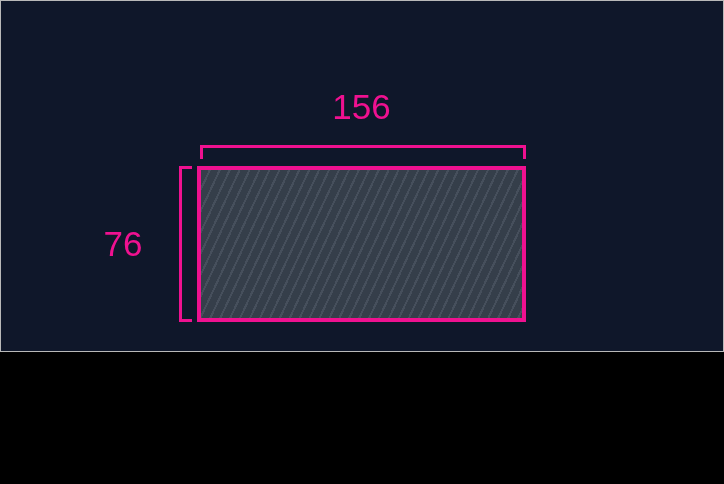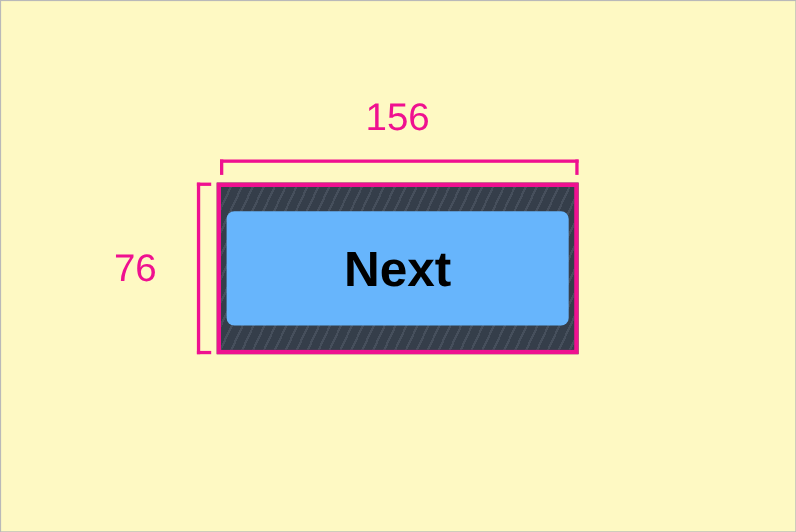--- a/index.html
+++ b/index.html
@@ -11,22 +11,22 @@
     width: 724px;
     height: 484px;
     overflow: hidden;
     font-family: "Liberation Sans", sans-serif;
   }
 
   
   #screen {
     position: relative;
     width: 724px;
-    height: 484px;
-    background: #fef9c3;
+    height: 352px;
+    background: #0f172a;
     box-sizing: border-box;
     border: 1px solid #b9b9b9;
   }
 
   
   .measured-box {
     position: absolute;
     left: 196px;
     top: 165px;
     width: 329px;
@@ -135,19 +135,16 @@
   <div class="dim-width-bracket"></div>
 
   <div class="dim-height-value">76</div>
 
   <div class="dim-height-bracket"></div>
 
   <div class="measured-box">
 
     <div class="hatch"></div>
 
-    <div class="content-area">
-      <span class="content-label">Next</span>
-    </div>
 
   </div>
 
 </div>
 
 </body></html>

